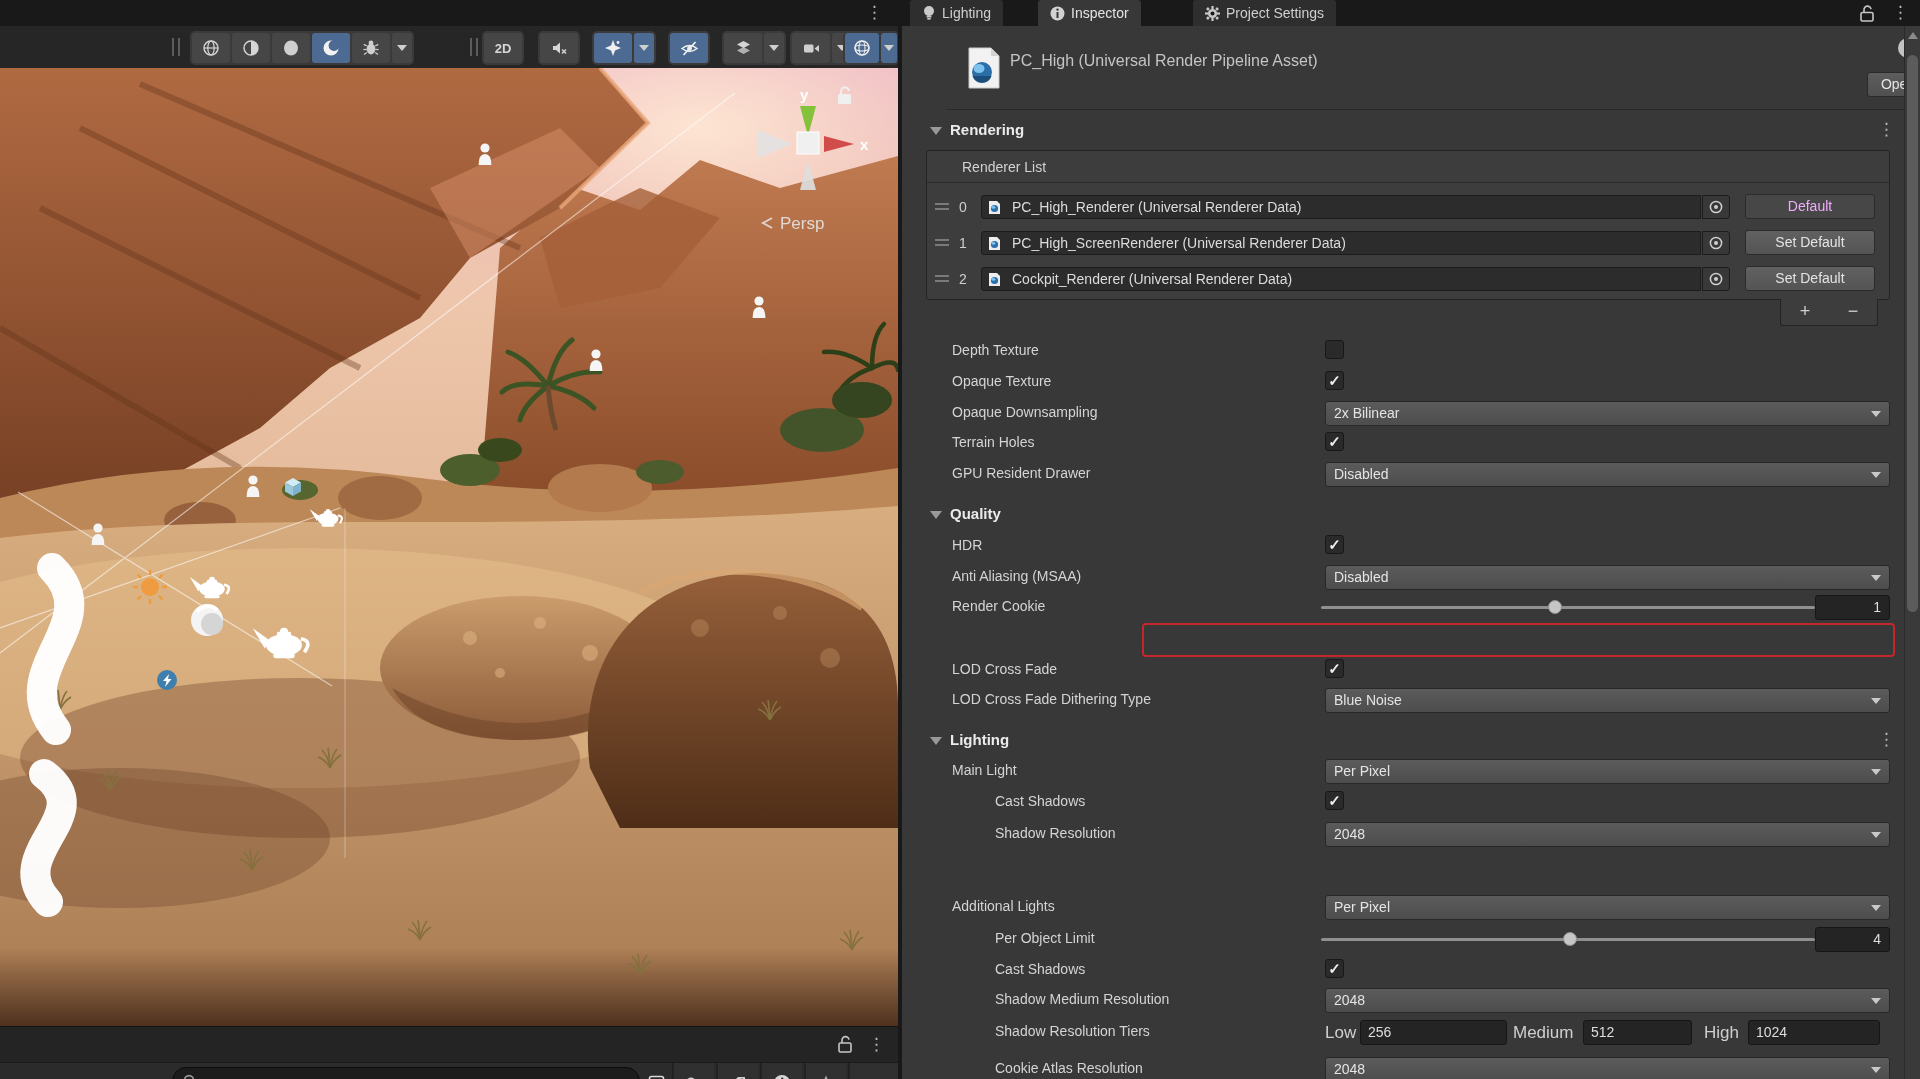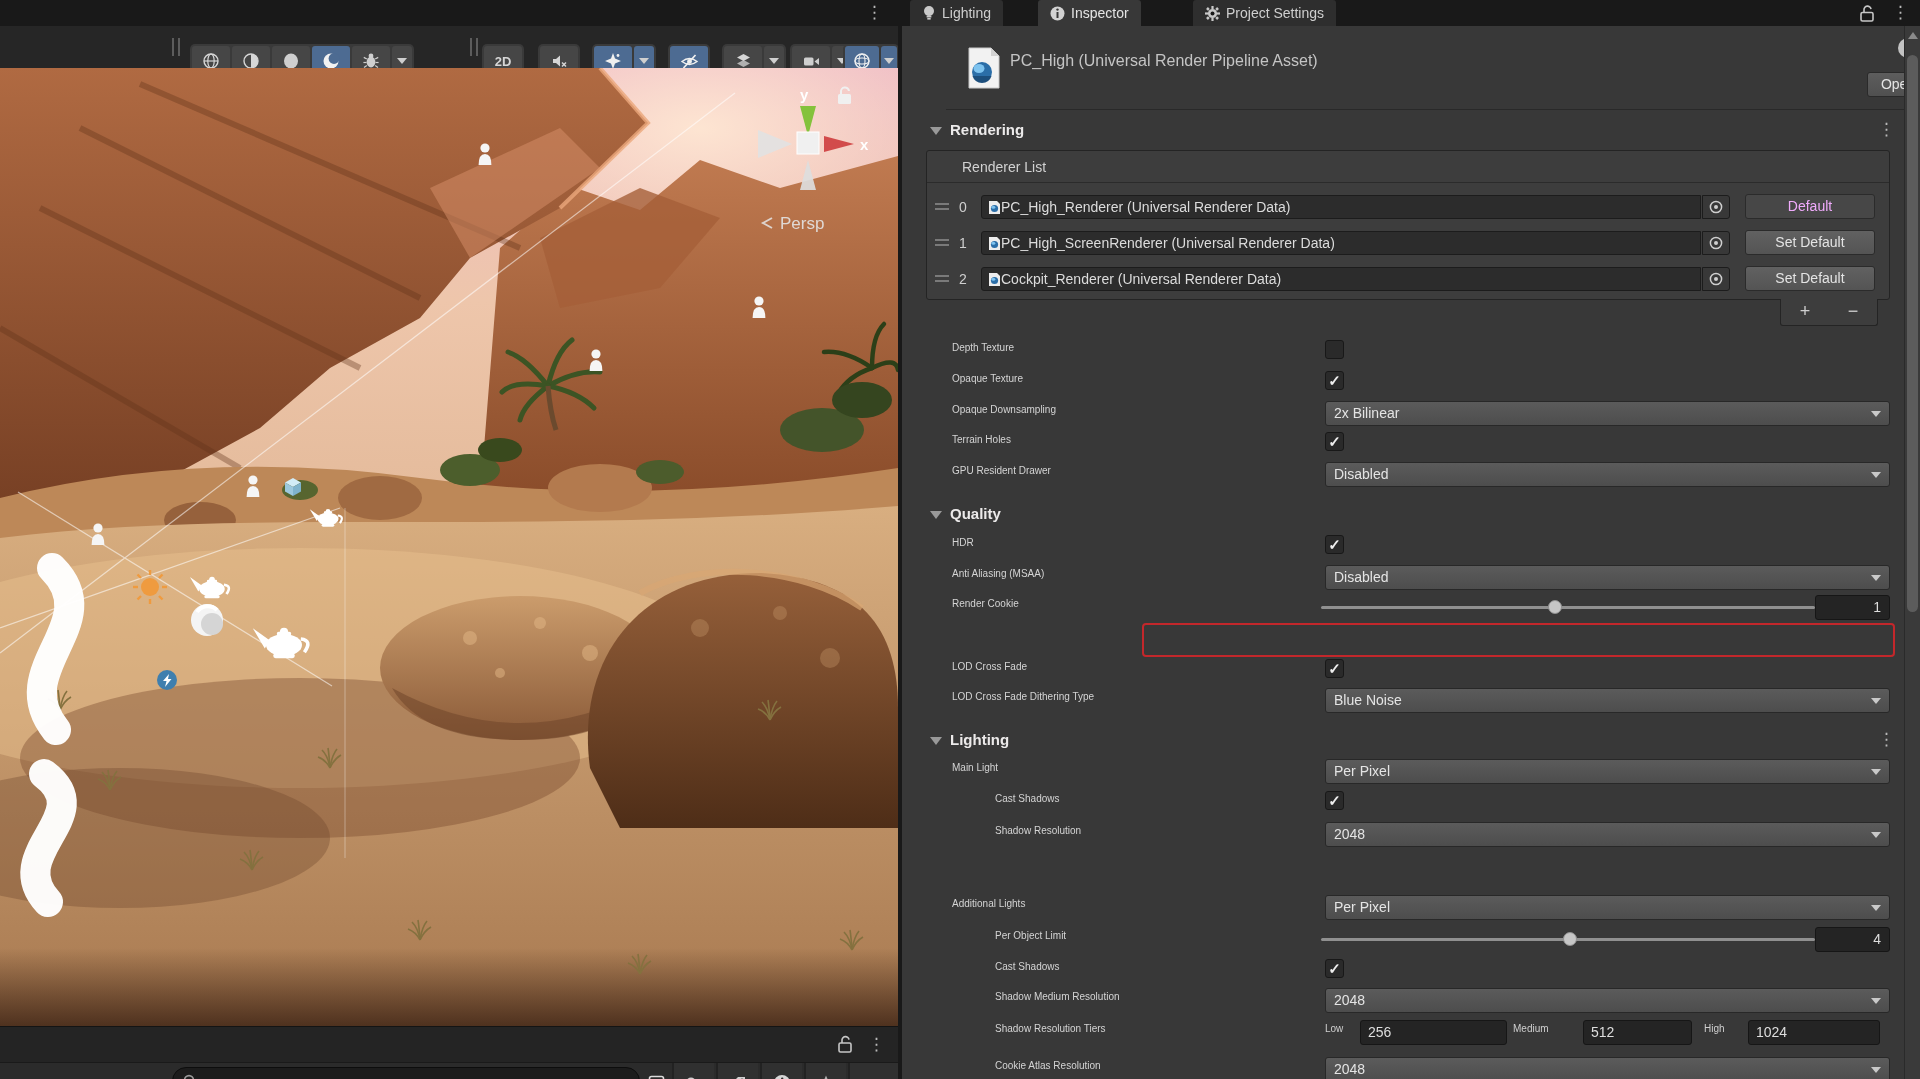--- a/index.html
+++ b/index.html
@@ -10,21 +10,21 @@
   
   .scene-panel { position:absolute; left:0; top:0; width:898px; height:1079px; background:#262626; }
   .scene-tabbar { position:absolute; left:0; top:0; width:898px; height:26px; background:#191919; }
   .kebab { color:#b9b9b9; font-size:17px; line-height:1; cursor:default; }
   .scene-tabbar .kebab { position:absolute; left:866px; top:4px; }
 
   .scene-toolbar { position:absolute; left:0; top:26px; width:898px; height:42px; background:#262626; }
   .drag-handle { position:absolute; left:172px; top:12px; width:8px; height:18px;
     border-left:2px solid #5c5c5c; border-right:2px solid #5c5c5c; }
   .tgroup { position:absolute; top:5px; height:34px; background:#3a3a3a; border-radius:5px;
-    display:flex; align-items:center; padding:2px; gap:2px;margin-top:13px; }
+    display:flex; align-items:center; padding:2px; gap:2px; }
   .tbtn { width:38px; height:30px; background:#464646; border-radius:3px;
     display:flex; align-items:center; justify-content:center; color:#d6d6d6; font-size:13px; }
   .tbtn.caret { width:20px; }
   .tbtn.active { background:#4d6b92; }
   .cdown { width:0; height:0; border-left:5px solid transparent; border-right:5px solid transparent;
     border-top:6px solid #cfcfcf; }
   .tsep { position:absolute; top:12px; width:8px; height:18px;
     border-left:2px solid #5c5c5c; border-right:2px solid #5c5c5c; }
 
   .scene-view { position:absolute; left:0; top:68px; width:898px; height:958px; overflow:hidden; background:#caa07a; }
@@ -70,51 +70,51 @@
 
   .list-box { position:absolute; left:24px; top:40px; width:964px; height:150px;
     border:1px solid #242424; border-radius:3px; background:#3d3d3d; }
   .list-header { position:absolute; left:0; top:0; width:100%; height:32px; border-bottom:1px solid #2b2b2b;
     color:#d2d2d2; font-size:14px; line-height:32px; padding-left:35px; }
   .list-row { position:absolute; left:0; width:100%; height:24px; display:flex; align-items:center; }
   .rl-handle { position:absolute; left:8px; top:8px; width:14px; height:7px;
     border-top:2px solid #7a7a7a; border-bottom:2px solid #7a7a7a; }
   .rl-index { position:absolute; left:32px; color:#cfcfcf; font-size:14px; }
   .obj-field { position:absolute; left:54px; width:720px; height:24px; background:#2c2c2c;
-    border:1px solid #1c1c1c; border-radius:3px 0 0 3px; display:flex; align-items:center; gap:0; padding:0 6px;
+    border:1px solid #1c1c1c; border-radius:3px 0 0 3px; display:flex; align-items:center; gap:11px; padding:0 6px;
     color:#dcdcdc; font-size:14px; white-space:nowrap; overflow:hidden; }
   .obj-picker { position:absolute; left:775px; width:28px; height:24px; background:#383838;
     border:1px solid #1c1c1c; border-radius:0 3px 3px 0; display:flex; align-items:center; justify-content:center; }
   .set-default { position:absolute; left:843px; width:130px; height:25px;
     background:linear-gradient(#616161,#545454); border:1px solid #2b2b2b; border-radius:3px;
     color:#e4e4e4; font-size:14px; text-align:center; line-height:23px; }
   .set-default.disabled { background:#474747; color:#f0abfc; }
   .list-footer { position:absolute; left:878px; top:189px; width:98px; height:27px; background:#3d3d3d;
     border:1px solid #242424; border-top:none; border-radius:0 0 3px 3px; display:flex; }
   .pm-btn { flex:1; color:#cfcfcf; font-size:18px; text-align:center; line-height:24px; }
 
   .frow { position:absolute; left:0; width:1002px; height:31px; }
-  .fl { position:absolute; left:50px; top:6px; color:#d4d4d4; font-size:10px; white-space:nowrap; }
+  .fl { position:absolute; left:50px; top:6px; color:#d4d4d4; font-size:14px; white-space:nowrap; }
   .fl.ind { left:93px; }
   .cb { position:absolute; left:423px; top:4px; width:19px; height:19px; background:#2a2a2a;
     border:1px solid #181818; border-radius:3px; color:#efefef; font-size:15px; font-weight:bold;
     text-align:center; line-height:17px; }
   .dd { position:absolute; left:423px; top:3px; width:565px; height:25px;
     background:linear-gradient(#5b5b5b,#4d4d4d); border:1px solid #282828; border-radius:3px;
     color:#e4e4e4; font-size:14px; line-height:23px; padding:0 8px; white-space:nowrap; }
   .dd::after { content:""; position:absolute; right:8px; top:9px;
     border-left:5px solid transparent; border-right:5px solid transparent; border-top:6px solid #c9c9c9; }
   .slider-track { position:absolute; left:419px; top:14px; width:494px; height:3px;
     background:#909090; border-radius:2px; }
   .slider-thumb { position:absolute; top:-6px; width:14px; height:14px; border-radius:50%;
     background:#c6c6c6; border:1px solid #8f8f8f; }
   .numbox { position:absolute; left:913px; top:3px; width:75px; height:25px; background:#242424;
     border:1px solid #161616; border-radius:3px; color:#dedede; font-size:14px; line-height:23px;
     text-align:right; padding:0 8px; }
-  .tier-label { position:absolute; top:6px; color:#cfcfcf; font-size:10px; }
+  .tier-label { position:absolute; top:6px; color:#cfcfcf; font-size:17px; }
   .tbox { position:absolute; top:3px; height:25px; background:#242424; border:1px solid #161616;
     border-radius:3px; color:#dedede; font-size:14px; line-height:23px; padding:0 7px; }
   .red-box { position:absolute; left:240px; top:513px; width:753px; height:34px;
     border:2px solid #c3272b; border-radius:4px; pointer-events:none; }
 
   .vscrollbar { position:absolute; left:1002px; top:26px; width:16px; height:1053px;
     background:#3a3a3a; border-left:1px solid #2a2a2a; }
   .vs-up { position:absolute; left:3px; top:6px; width:0; height:0;
     border-left:5px solid transparent; border-right:5px solid transparent; border-bottom:7px solid #8a8a8a; }
   .vs-thumb { position:absolute; left:2px; top:29px; width:11px; height:557px; background:#5c5c5c; border-radius:6px; }

